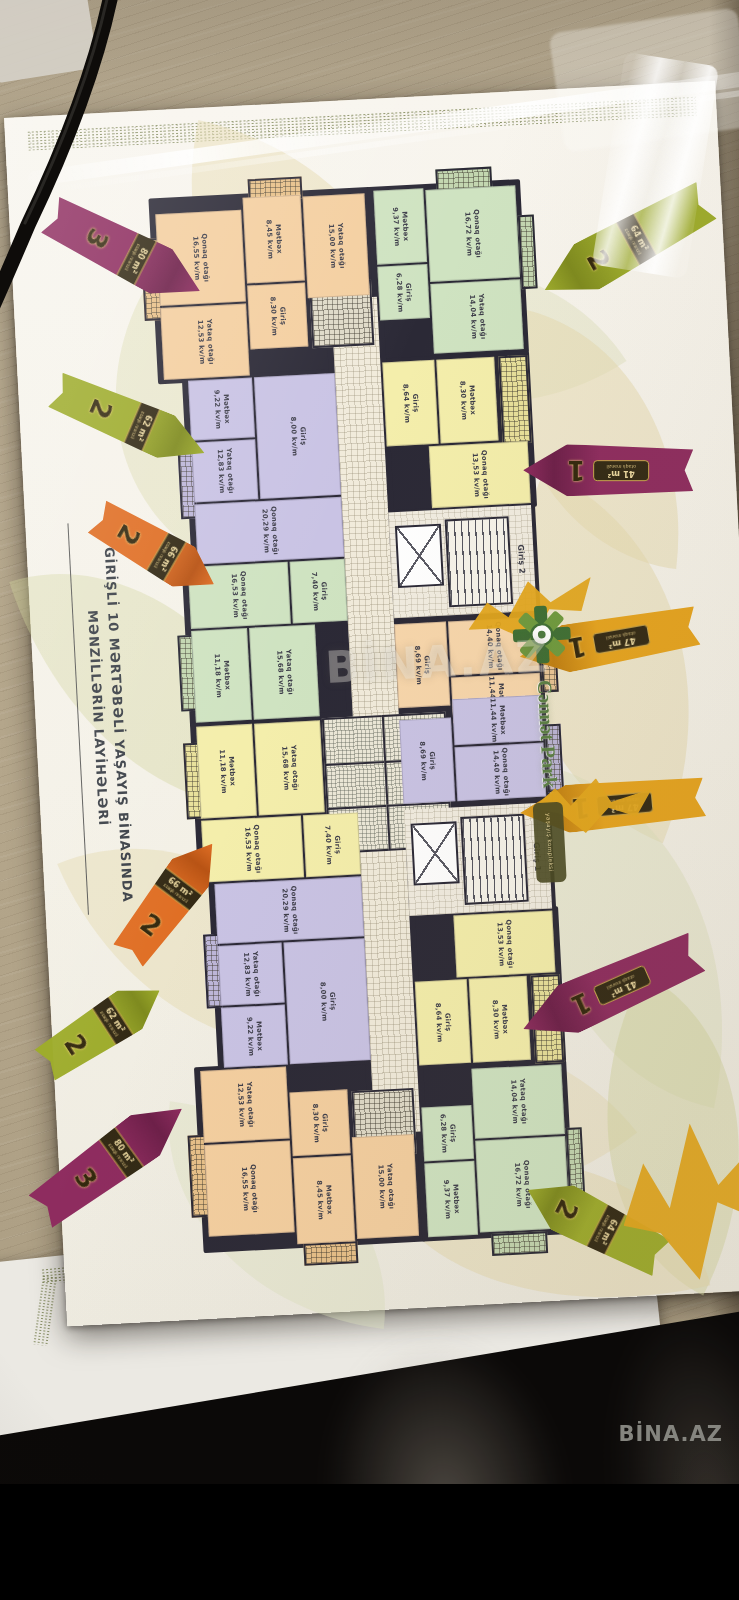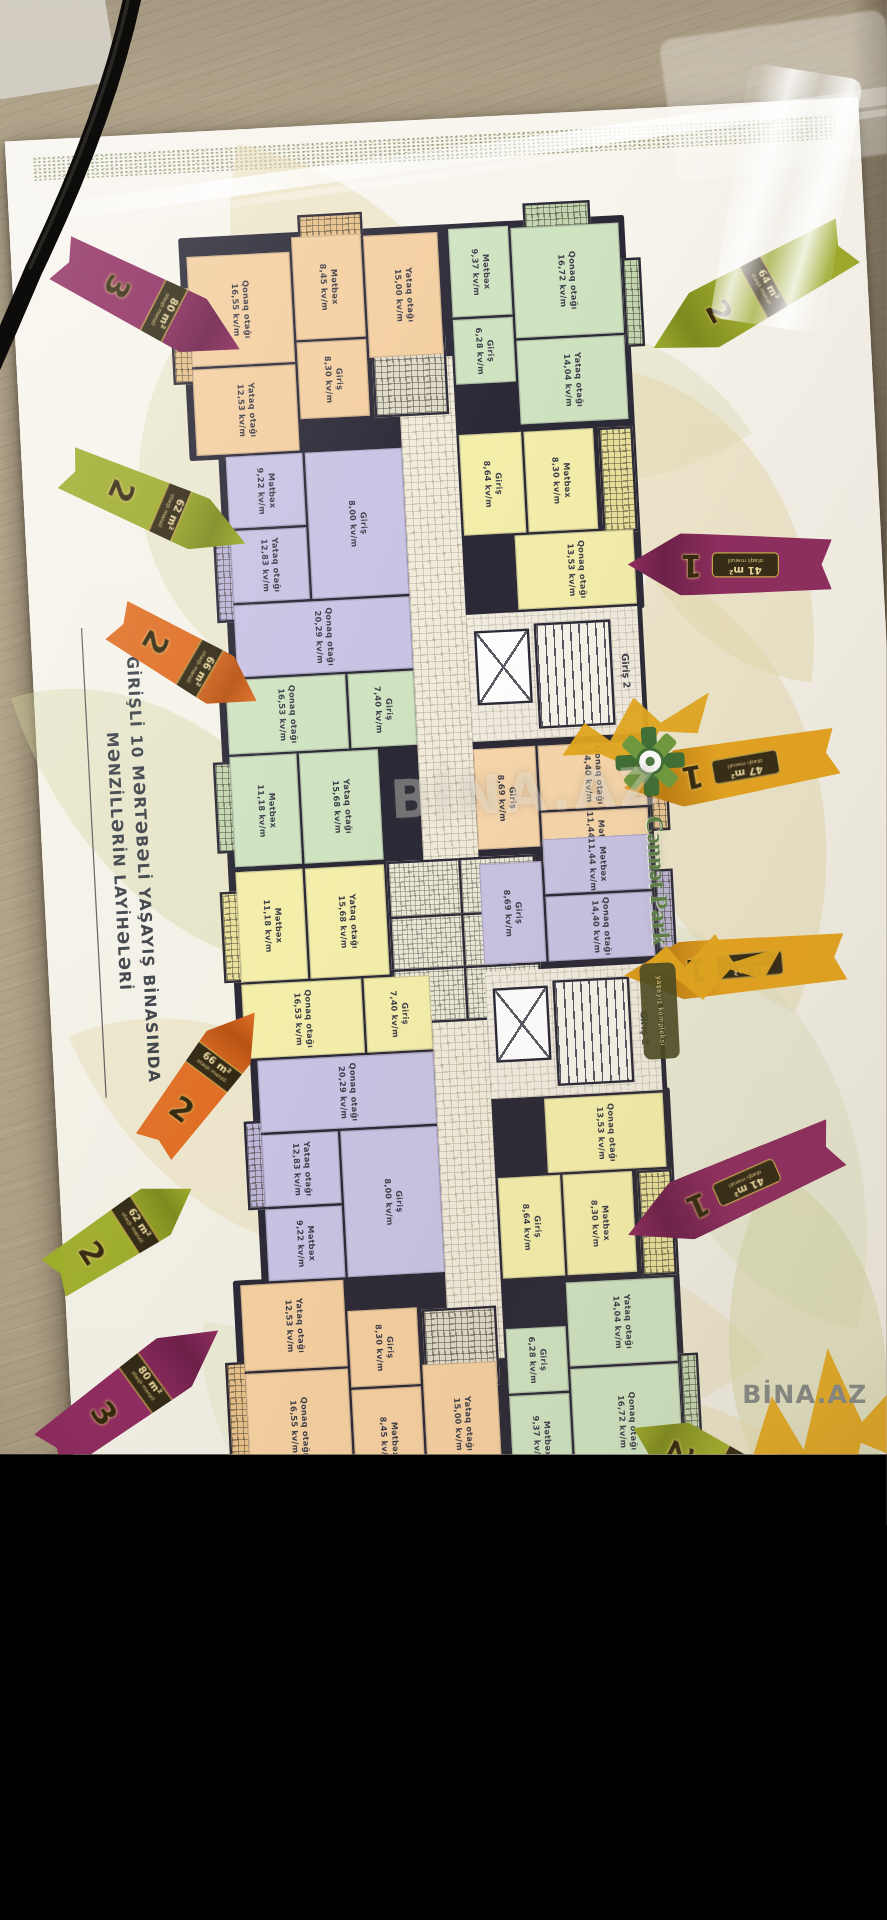--- a/index.html
+++ b/index.html
@@ -1,16 +1,16 @@
 <!DOCTYPE html>
 <html><head>
 <meta charset="utf-8">
 <style>
   html,body{margin:0;padding:0;background:#000;}
-  .stage{position:relative;width:739px;height:1212px;overflow:hidden;margin:0 auto;
+  .stage{position:relative;width:739px;height:1484px;overflow:hidden;margin:0 auto;
          background:#b7a98e;font-family:"DejaVu Sans",sans-serif;}
   
   .desk{position:absolute;inset:0;
     background:
       repeating-linear-gradient(-18deg, rgba(95,78,55,.10) 0 1px, transparent 1px 9px),
       repeating-linear-gradient(-16deg, rgba(255,255,255,.05) 0 2px, transparent 2px 23px),
       linear-gradient(170deg,#c2b59b 0%,#b6a88d 40%,#a99b80 100%);}
   .desk-shadow-top{position:absolute;left:0;top:0;width:739px;height:210px;
     background:linear-gradient(180deg,rgba(70,58,42,.22),transparent);}
   .desk-right{position:absolute;right:0;top:0;width:30px;height:1340px;

